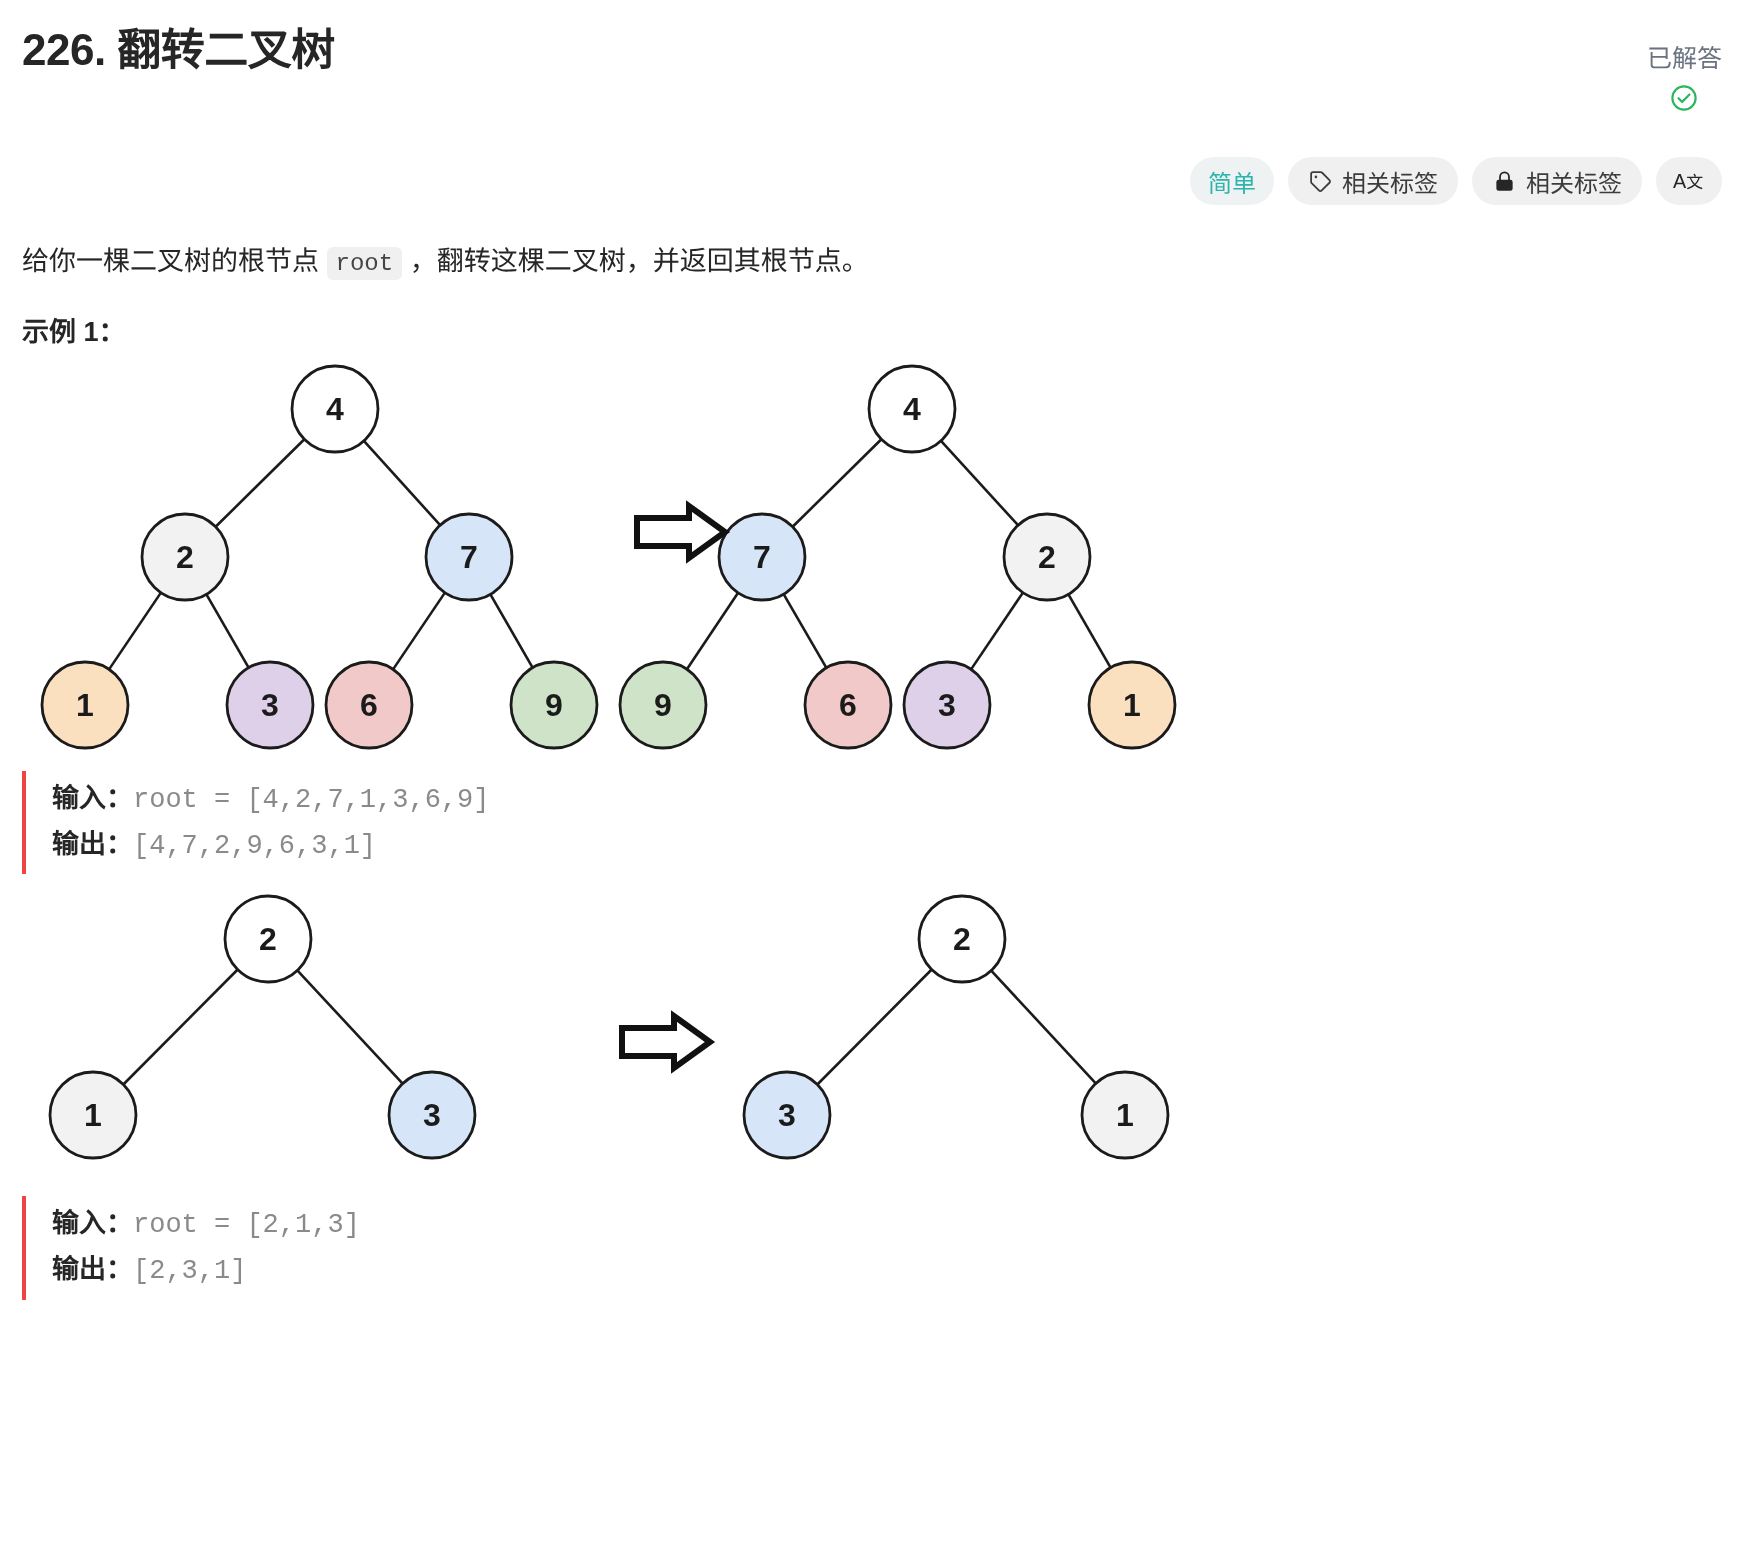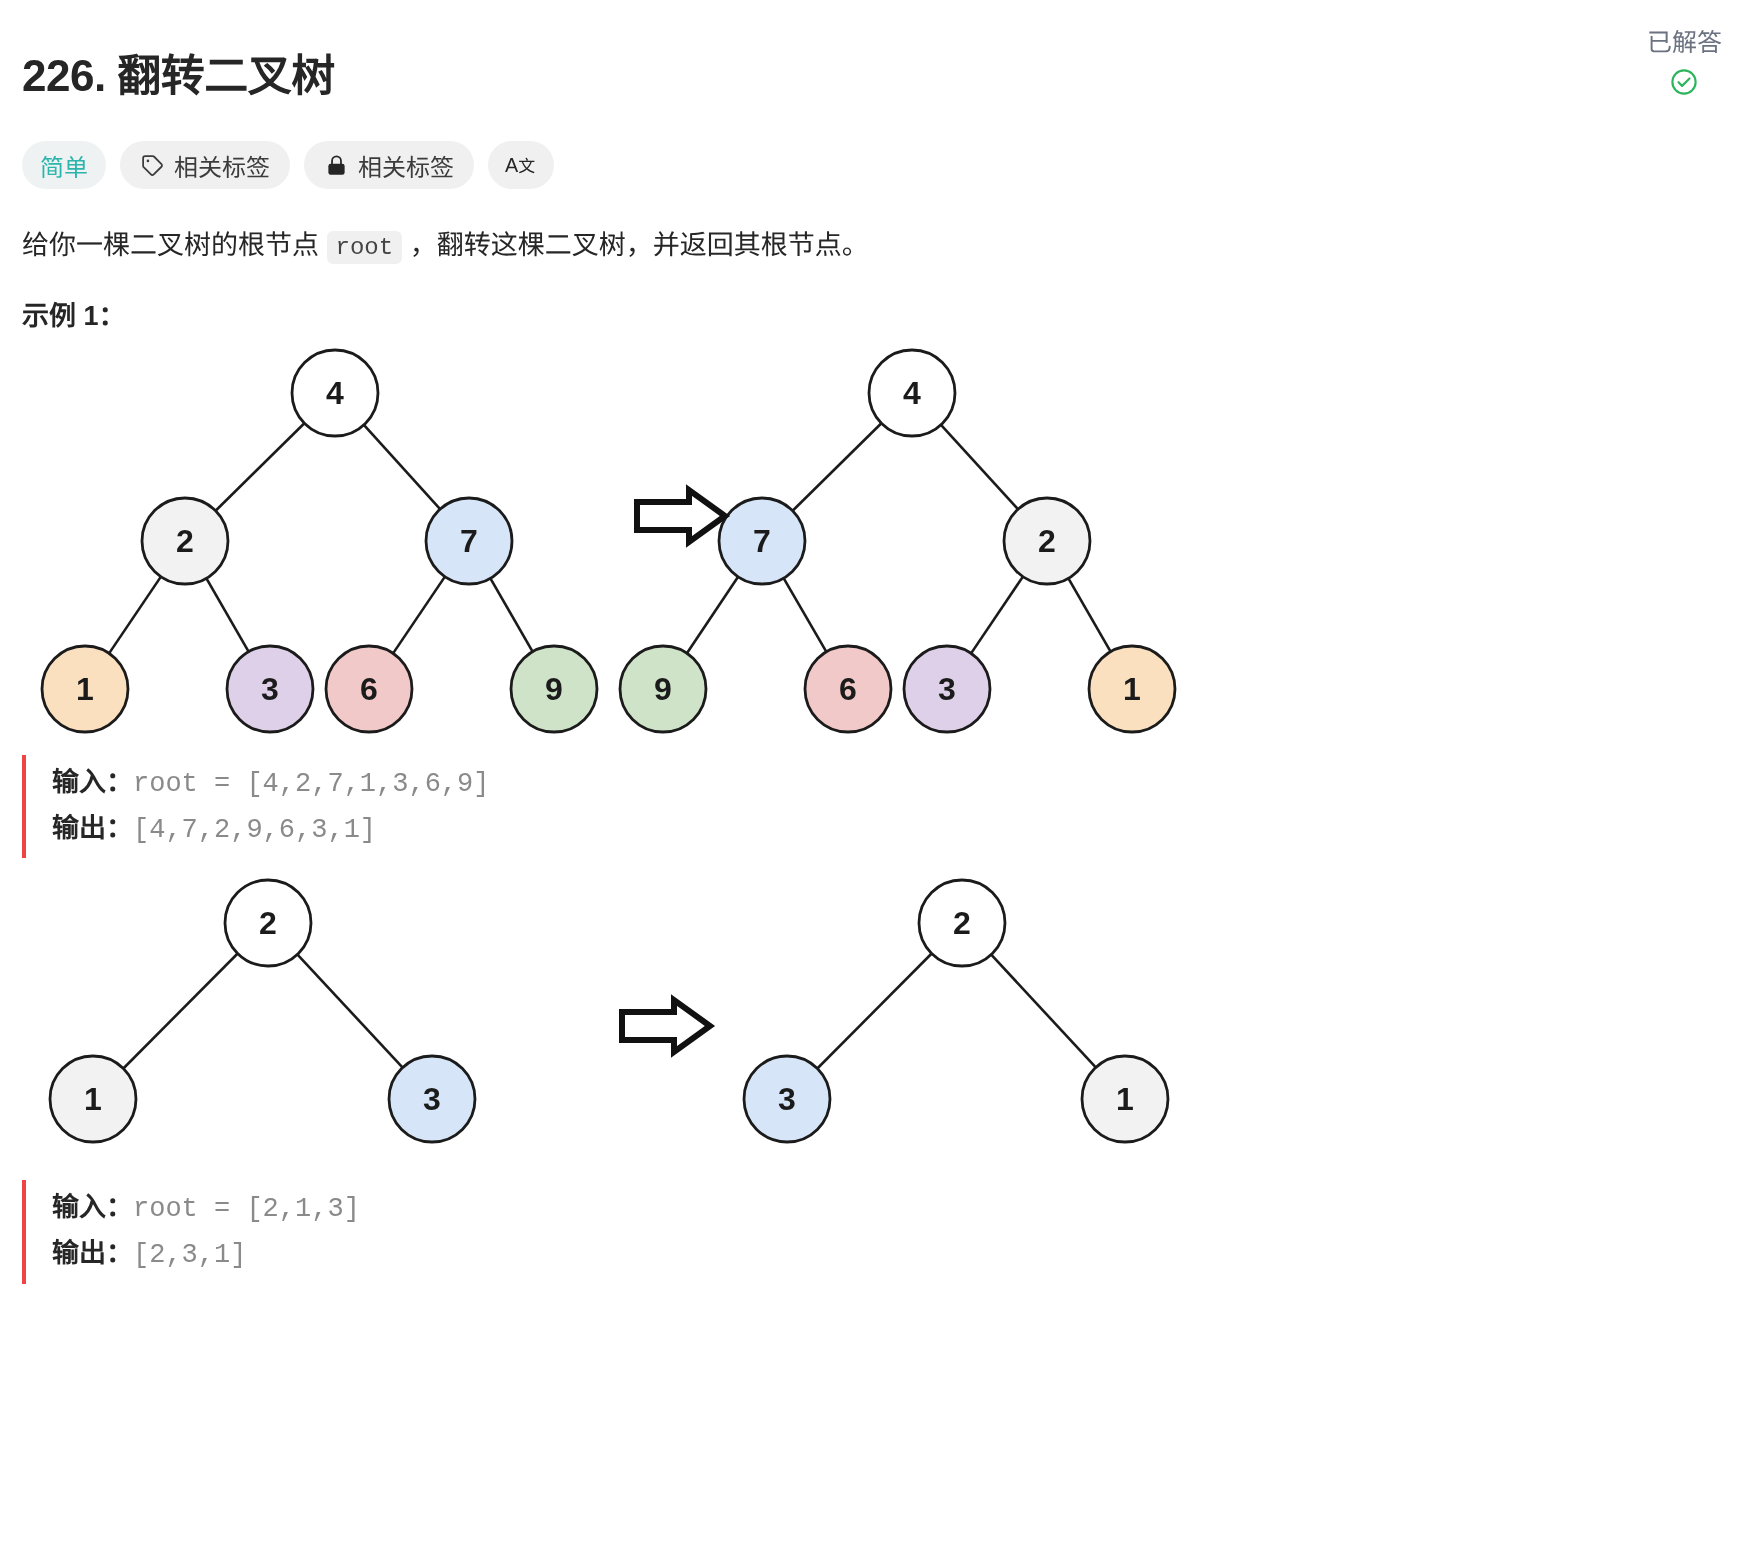--- a/index.html
+++ b/index.html
@@ -7,37 +7,38 @@
     margin: 0; padding: 0;
     background: #ffffff;
     font-family: "Liberation Sans", "DejaVu Sans", sans-serif;
   }
   body { width: 1744px; height: 1544px; overflow: hidden; }
 
   .page { padding: 0 22px; position: relative; }
 
   
   .title-row {
-    display: flex; align-items: flex-end; justify-content: space-between;
-    padding-top: 8px;
+    display: flex; align-items: flex-start; justify-content: space-between;
+    padding-top: 24px;
   }
   .page-title {
     font-size: 44px; font-weight: 700; color: #262626;
     letter-spacing: -0.5px; margin: 0; line-height: 1.2;
   }
   .solved {
     display: flex; align-items: center; gap: 9px;
     color: #6b7280; font-size: 25px; padding-top: 14px; white-space: nowrap; flex-direction: column;
   }
   .solved .check { display: block; }
 
   
   .tags-row {
     display: flex; align-items: center; gap: 14px;
     margin-top: 38px;
+    justify-content: flex-end;
   }
   .pill {
     display: inline-flex; align-items: center; gap: 9px;
     background: #f0f0f0; border-radius: 999px;
     height: 48px; padding: 0 20px;
     font-size: 24px; color: #3c3c3c; white-space: nowrap;
   }
   .pill.difficulty { color: #2db5ac; background: #eef2f3; padding: 0 18px; }
   .pill.square { padding: 0 17px; }
   .pill svg { display: block; flex: none; }

